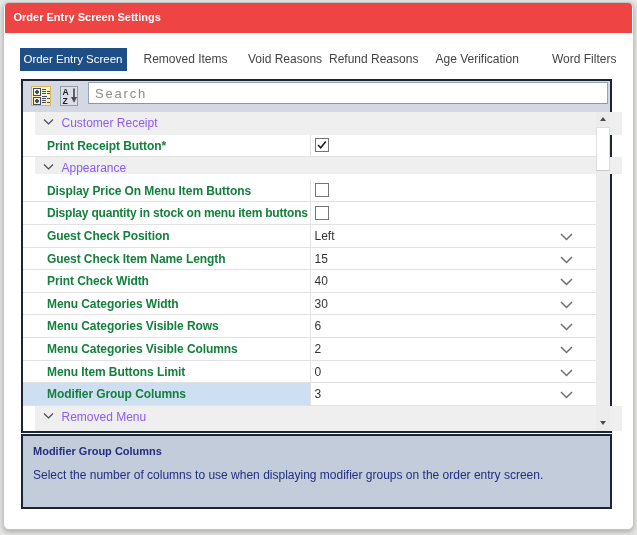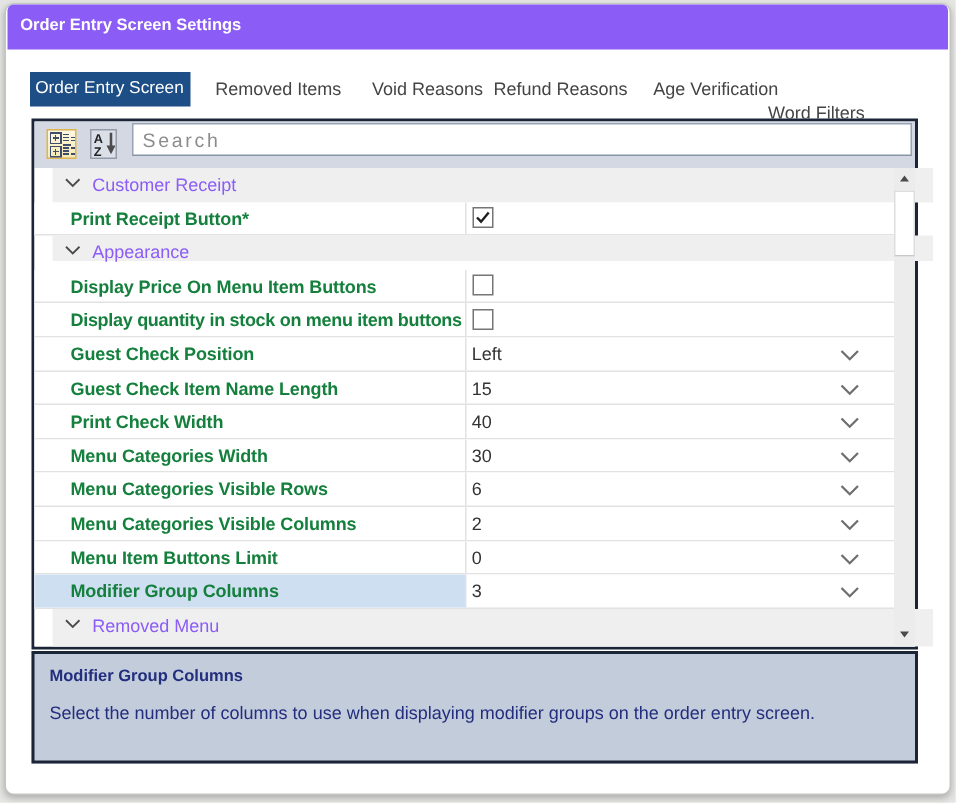--- a/index.html
+++ b/index.html
@@ -1,19 +1,19 @@
 <!DOCTYPE html>
 <html><head>
 <meta charset="utf-8">
 <style>
   * { margin:0; padding:0; box-sizing:border-box; }
   html,body { width:637px; height:535px; background:#e5e6e3; font-family:"Liberation Sans", sans-serif; overflow:hidden; }
   .window { position:absolute; left:3px; top:2px; width:631px; height:528px; background:#fff;
             border:1px solid #c4c6c3; border-radius:6px; box-shadow:0 2px 5px rgba(0,0,0,0.25); }
-  .titlebar { position:absolute; left:1px; top:0px; right:1px; height:30px; background:#8b5cf6;
+  .titlebar { position:absolute; left:1px; top:0px; right:1px; height:30px; background:#ef4444;
               border-radius:4px 4px 0 0; color:#fff; font-size:11px; font-weight:bold;
               line-height:28px; padding-left:8.5px; }
   
   .tab-sel { position:absolute; left:15.5px; top:45px; width:107px; height:22.5px; background:#1d4e86;
              color:#fff; font-size:11.5px; text-align:center; line-height:22.5px; }
   .tab { position:absolute; top:45px; height:22.5px; line-height:22.5px; color:#444; font-size:12px; }
   
   .panel { position:absolute; left:17px; top:76px; width:591px; height:354px; border:2px solid #1c2538; background:#fff; }
   .toolbar { position:absolute; left:0; top:0; width:100%; height:31px; background:#d3d8e2; }
   .btn1 { position:absolute; left:7.5px; top:4.5px; width:20px; height:20px; background:linear-gradient(#fdf8e0,#f6e9b4);
@@ -49,21 +49,21 @@
 </style>
 </head>
 <body>
 <div class="window">
   <div class="titlebar">Order Entry Screen Settings</div>
   <div class="tab-sel">Order Entry Screen</div>
   <div class="tab" style="left:139.5px;">Removed Items</div>
   <div class="tab" style="left:244px;">Void Reasons</div>
   <div class="tab" style="left:325px;">Refund Reasons</div>
   <div class="tab" style="left:431.5px;">Age Verification</div>
-  <div class="tab" style="left:508px;margin-top:16px;">Word Filters</div>
+  <div class="tab" style="left:548px;">Word Filters</div>
 
   <div class="panel">
     <div class="toolbar">
       <div class="btn1">
         <svg width="18" height="18" viewBox="0 0 18 18" shape-rendering="crispEdges" style="display:block;margin:0 auto;">
           <rect x="1.5" y="1.5" width="7" height="7" fill="none" stroke="#3f4d6b" stroke-width="1"></rect>
           <path d="M5 3 V7 M3 5 H7" stroke="#3f4d6b" stroke-width="1.2" fill="none"></path>
           <rect x="1.5" y="10.5" width="7" height="7" fill="none" stroke="#3f4d6b" stroke-width="1"></rect>
           <path d="M5 12 V16 M3 14 H7" stroke="#3f4d6b" stroke-width="1.2" fill="none"></path>
           <path d="M10 2.5 h4 M10 4.5 h4 M15 4.5 h3 M10 6.5 h4 M15 6.5 h3 M10 9.5 h5 M10 11.5 h4 M15 11.5 h3 M10 13.5 h4 M10 15.5 h4 M15 15.5 h3" stroke="#3f4d6b" stroke-width="1" fill="none"></path>

